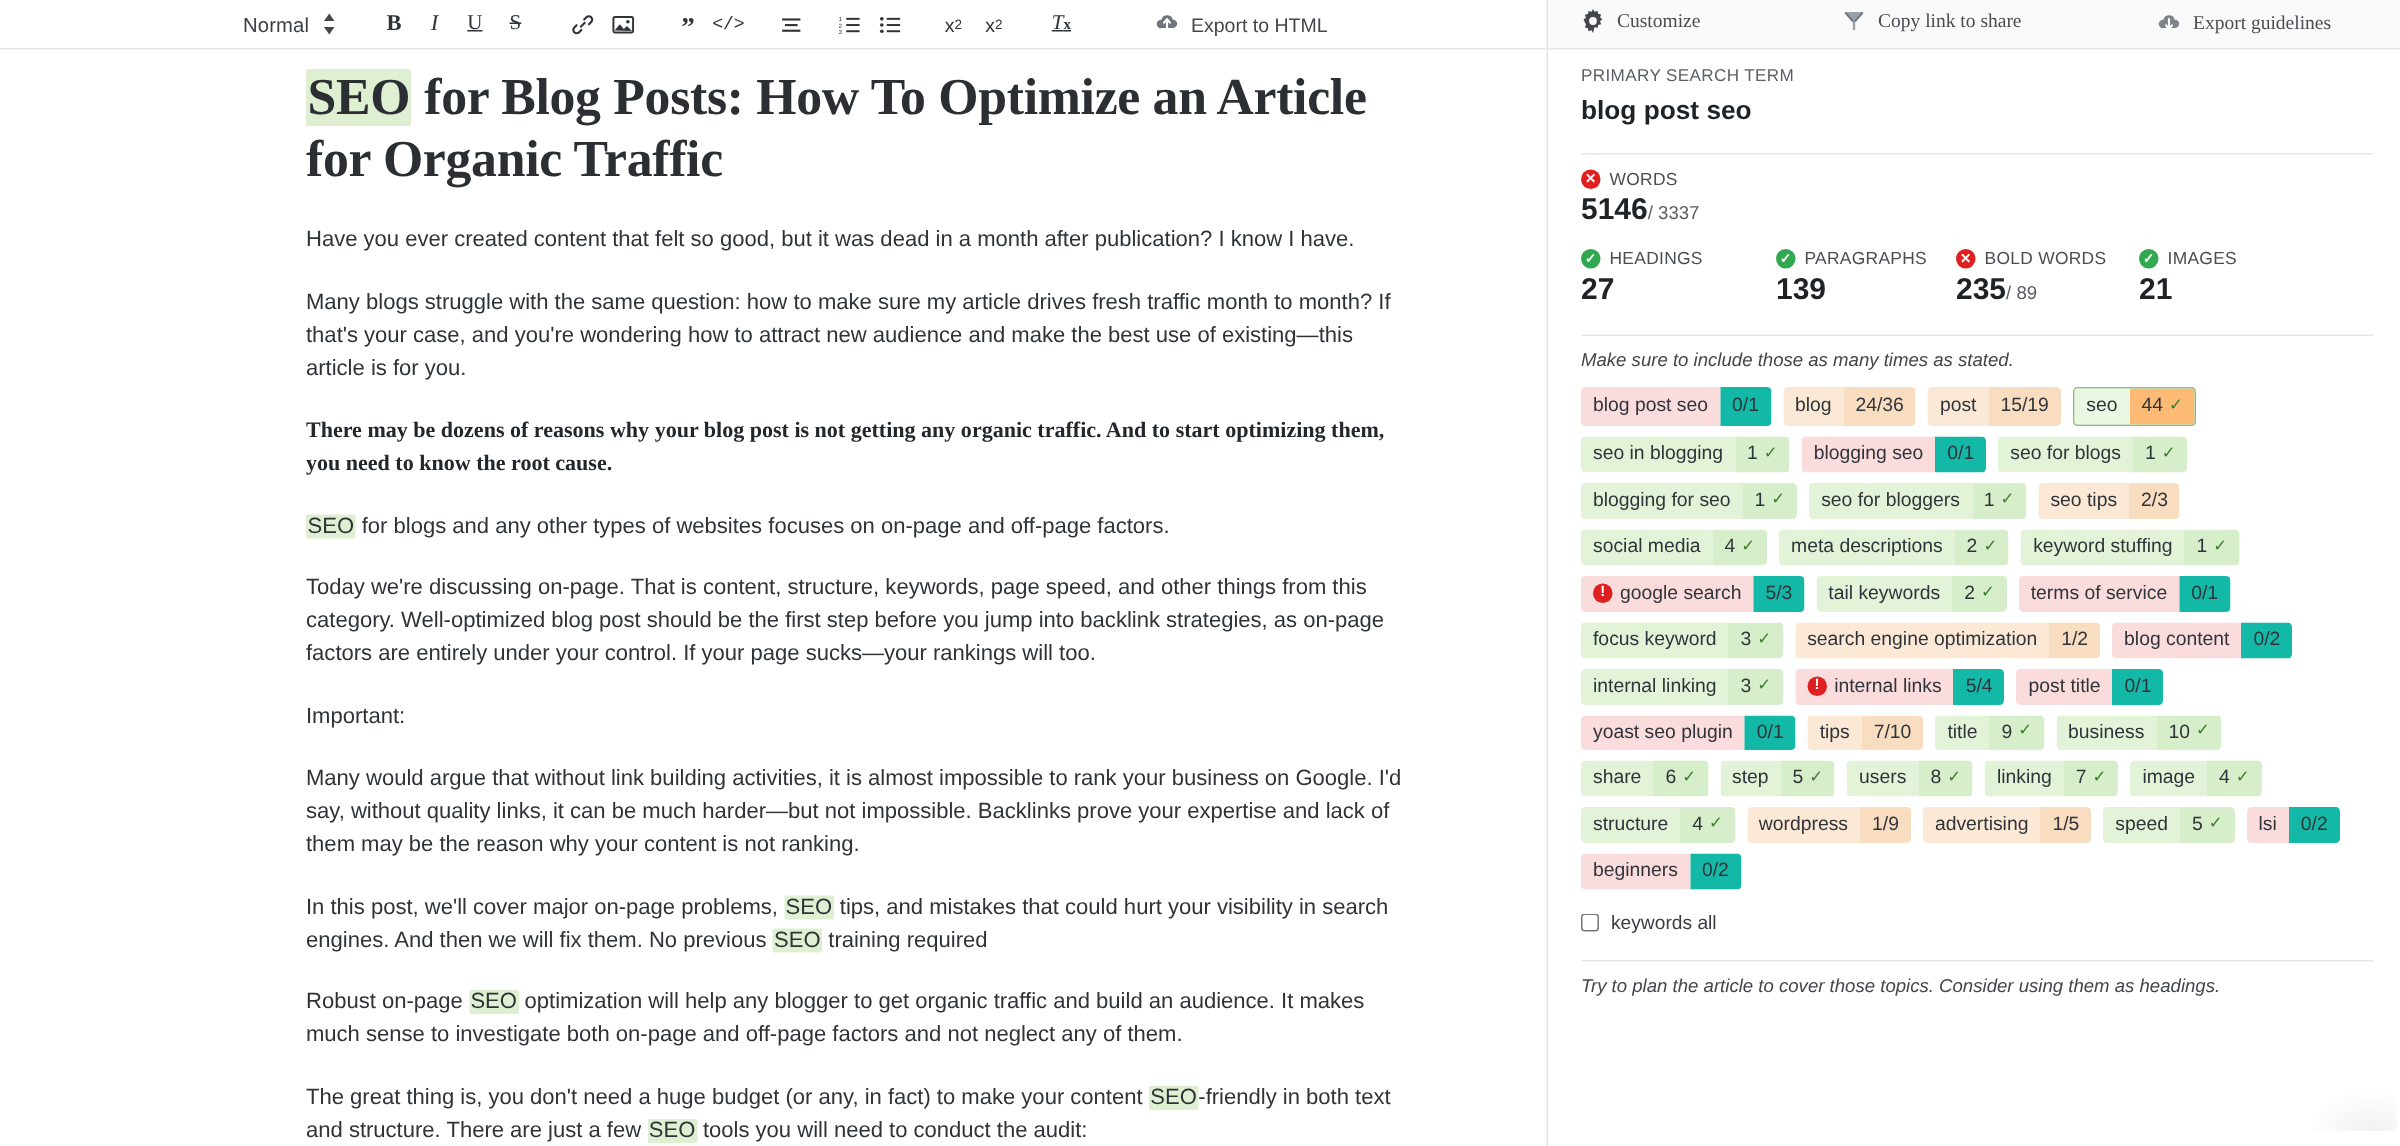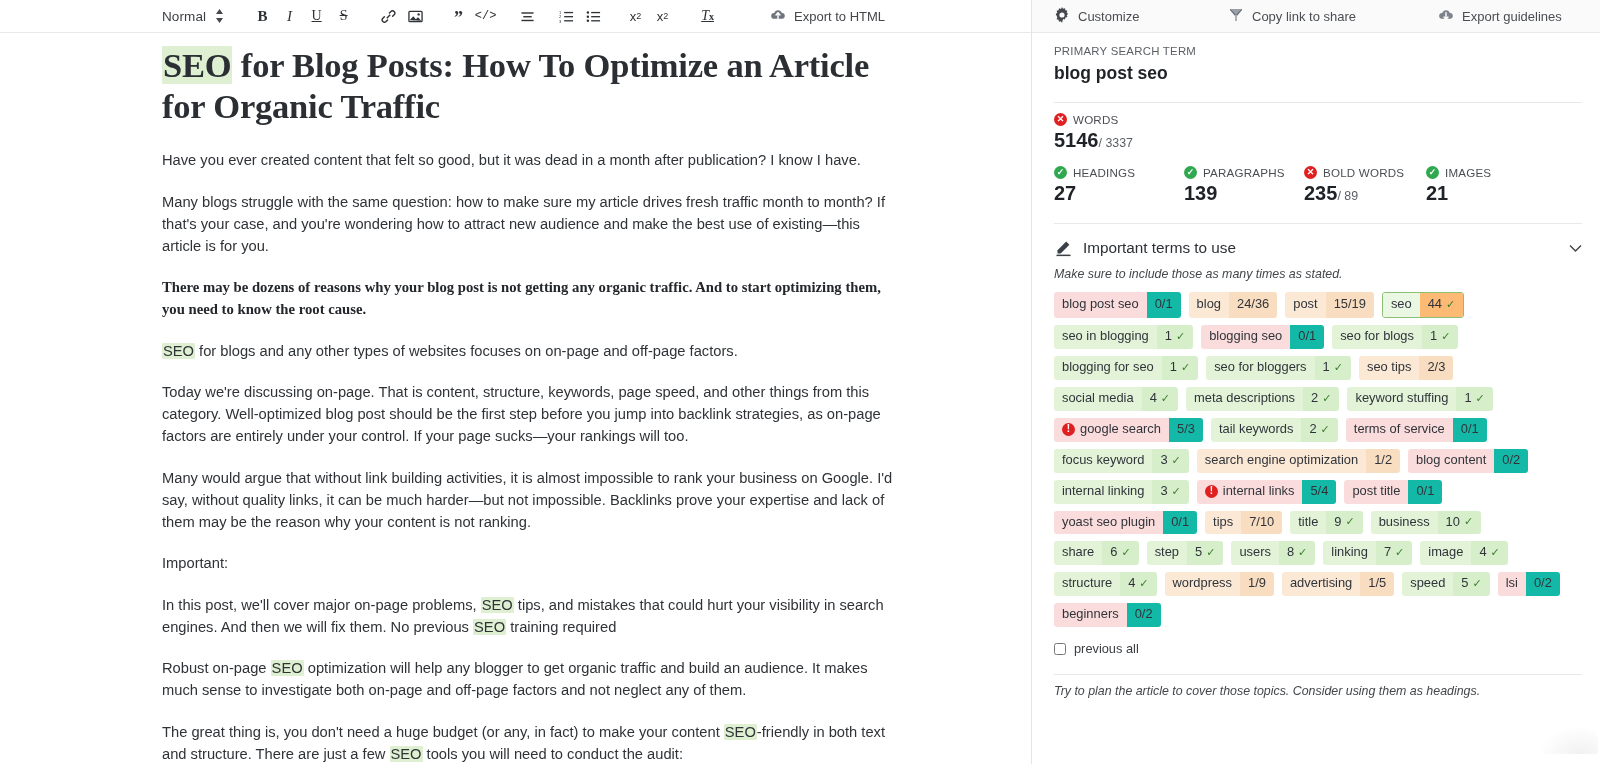--- a/index.html
+++ b/index.html
@@ -46,21 +46,21 @@
   .tb-spacer-3 { width: 16px; }
   .tb-spacer-4 { width: 15px; }
   .tb-spacer-5 { width: 12px; }
   .tb-export {
     position: absolute; left: 770px; top: 0; height: 33px;
     display: flex; align-items: center; gap: 8px; cursor: pointer;
   }
   .tb-export-label { font-size: 13px; color: #43464a; }
 
   .doc-scroll {
-    flex: 1; overflow: hidden; position: relative;
+    flex: 1; overflow: hidden; position: relative; padding-left: 42px;
   }
   .doc {
     width: 740px;
     margin-left: 162px;
     padding-top: 12px;
   }
   .doc h1 {
     font-family: "Liberation Serif", serif;
     font-size: 34.5px;
     line-height: 41px;
@@ -91,24 +91,25 @@
     position: relative;
   }
   .panel-top {
     height: 33px; min-height: 33px;
     background: #fafafb;
     border-bottom: 1px solid #e8e8ea;
     display: flex; align-items: center;
     position: relative;
   }
   .ptop-item {
-    display: flex; align-items: center; gap: 8px;
+    display: flex; gap: 8px;
     cursor: pointer; color: #4a4d52;
     font-size: 13px;
     position: absolute;
+    font-family: Liberation Serif, serif;
   }
   .ptop-item.a { left: 22px; }
   .ptop-item.b { left: 196px; }
   .ptop-item.c { left: 406px; }
 
   .panel-body {
     flex: 1; overflow: hidden;
     padding: 0 18px 0 22px;
   }
 
@@ -275,22 +276,22 @@
 
     <div class="doc-scroll">
       <div class="doc">
         <h1 id="doc-title"><span class="hl">SEO</span><span> for Blog Posts: How To Optimize an Article for Organic Traffic</span></h1>
         <div id="doc-paragraphs">
             <p><span>Have you ever created content that felt so good, but it was dead in a month after publication? I know I have.</span></p>
             <p><span>Many blogs struggle with the same question: how to make sure my article drives fresh traffic month to month? If that's your case, and you're wondering how to attract new audience and make the best use of existing—this article is for you.</span></p>
             <p class="bold"><span>There may be dozens of reasons why your blog post is not getting any organic traffic. And to start optimizing them, you need to know the root cause.</span></p>
             <p><span class="hl">SEO</span><span> for blogs and any other types of websites focuses on on-page and off-page factors.</span></p>
             <p><span>Today we're discussing on-page. That is content, structure, keywords, page speed, and other things from this category. Well-optimized blog post should be the first step before you jump into backlink strategies, as on-page factors are entirely under your control. If your page sucks—your rankings will too.</span></p>
+            <p><span>Important:</span></p>
             <p><span>Many would argue that without link building activities, it is almost impossible to rank your business on Google. I'd say, without quality links, it can be much harder—but not impossible. Backlinks prove your expertise and lack of them may be the reason why your content is not ranking.</span></p>
-            <p><span>Important:</span></p>
             <p><span>In this post, we'll cover major on-page problems, </span><span class="hl">SEO</span><span> tips, and mistakes that could hurt your visibility in search engines. And then we will fix them. No previous </span><span class="hl">SEO</span><span> training required</span></p>
             <p><span>Robust on-page </span><span class="hl">SEO</span><span> optimization will help any blogger to get organic traffic and build an audience. It makes much sense to investigate both on-page and off-page factors and not neglect any of them.</span></p>
             <p><span>The great thing is, you don't need a huge budget (or any, in fact) to make your content </span><span class="hl">SEO</span><span>-friendly in both text and structure. There are just a few </span><span class="hl">SEO</span><span> tools you will need to conduct the audit:</span></p>
           </div>
       </div>
     </div>
   </div>
 
   <div class="panel-col">
 
@@ -372,34 +373,20 @@
               <span class="badge ok">✓</span>
               <span>IMAGES</span>
             </div>
             <div class="mval"><span>21</span><span class="of"></span></div>
           </div>
         </div>
       </div>
 
       <div class="sec-divider"></div>
 
-      <div class="sec-head">
-        <span class="sec-head-icon">
-          <svg width="18" height="17" viewBox="0 0 18 17">
-              <path d="M2.5 12.3 L11.2 3.6 L14.4 6.8 L5.7 15.5 H2.5 Z" fill="#3b4046" transform="translate(0,-2)"></path>
-              <rect x="1.5" y="14.6" width="14" height="1.5" fill="#3b4046"></rect>
-            </svg>
-        </span>
-        <span class="sec-head-title">Important terms to use</span>
-        <span class="chev">
-          <svg width="13" height="9" viewBox="0 0 13 9">
-              <path d="M1 1.5 L6.5 7 L12 1.5" stroke="#44484d" stroke-width="1.5" fill="none"></path>
-            </svg>
-        </span>
-      </div>
       <div class="sec-sub">Make sure to include those as many times as stated.</div>
 
       <div class="terms" id="terms-container">
           <div class="term red">
             <span class="t-name">
               <span>blog post seo</span>
             </span>
             <span class="t-cnt">
               <span>0/1</span>
             </span>
@@ -711,21 +698,21 @@
               <span>beginners</span>
             </span>
             <span class="t-cnt">
               <span>0/2</span>
             </span>
           </div>
         </div>
 
       <label class="hl-all">
         <input type="checkbox" style="">
-        <span>previous all</span>
+        <span>keywords all</span>
       </label>
 
       <div class="sec-divider"></div>
 
       <div class="sec-sub">Try to plan the article to cover those topics. Consider using them as headings.</div>
 
     </div>
     <div class="scroll-tail"></div>
   </div>
 </div>

